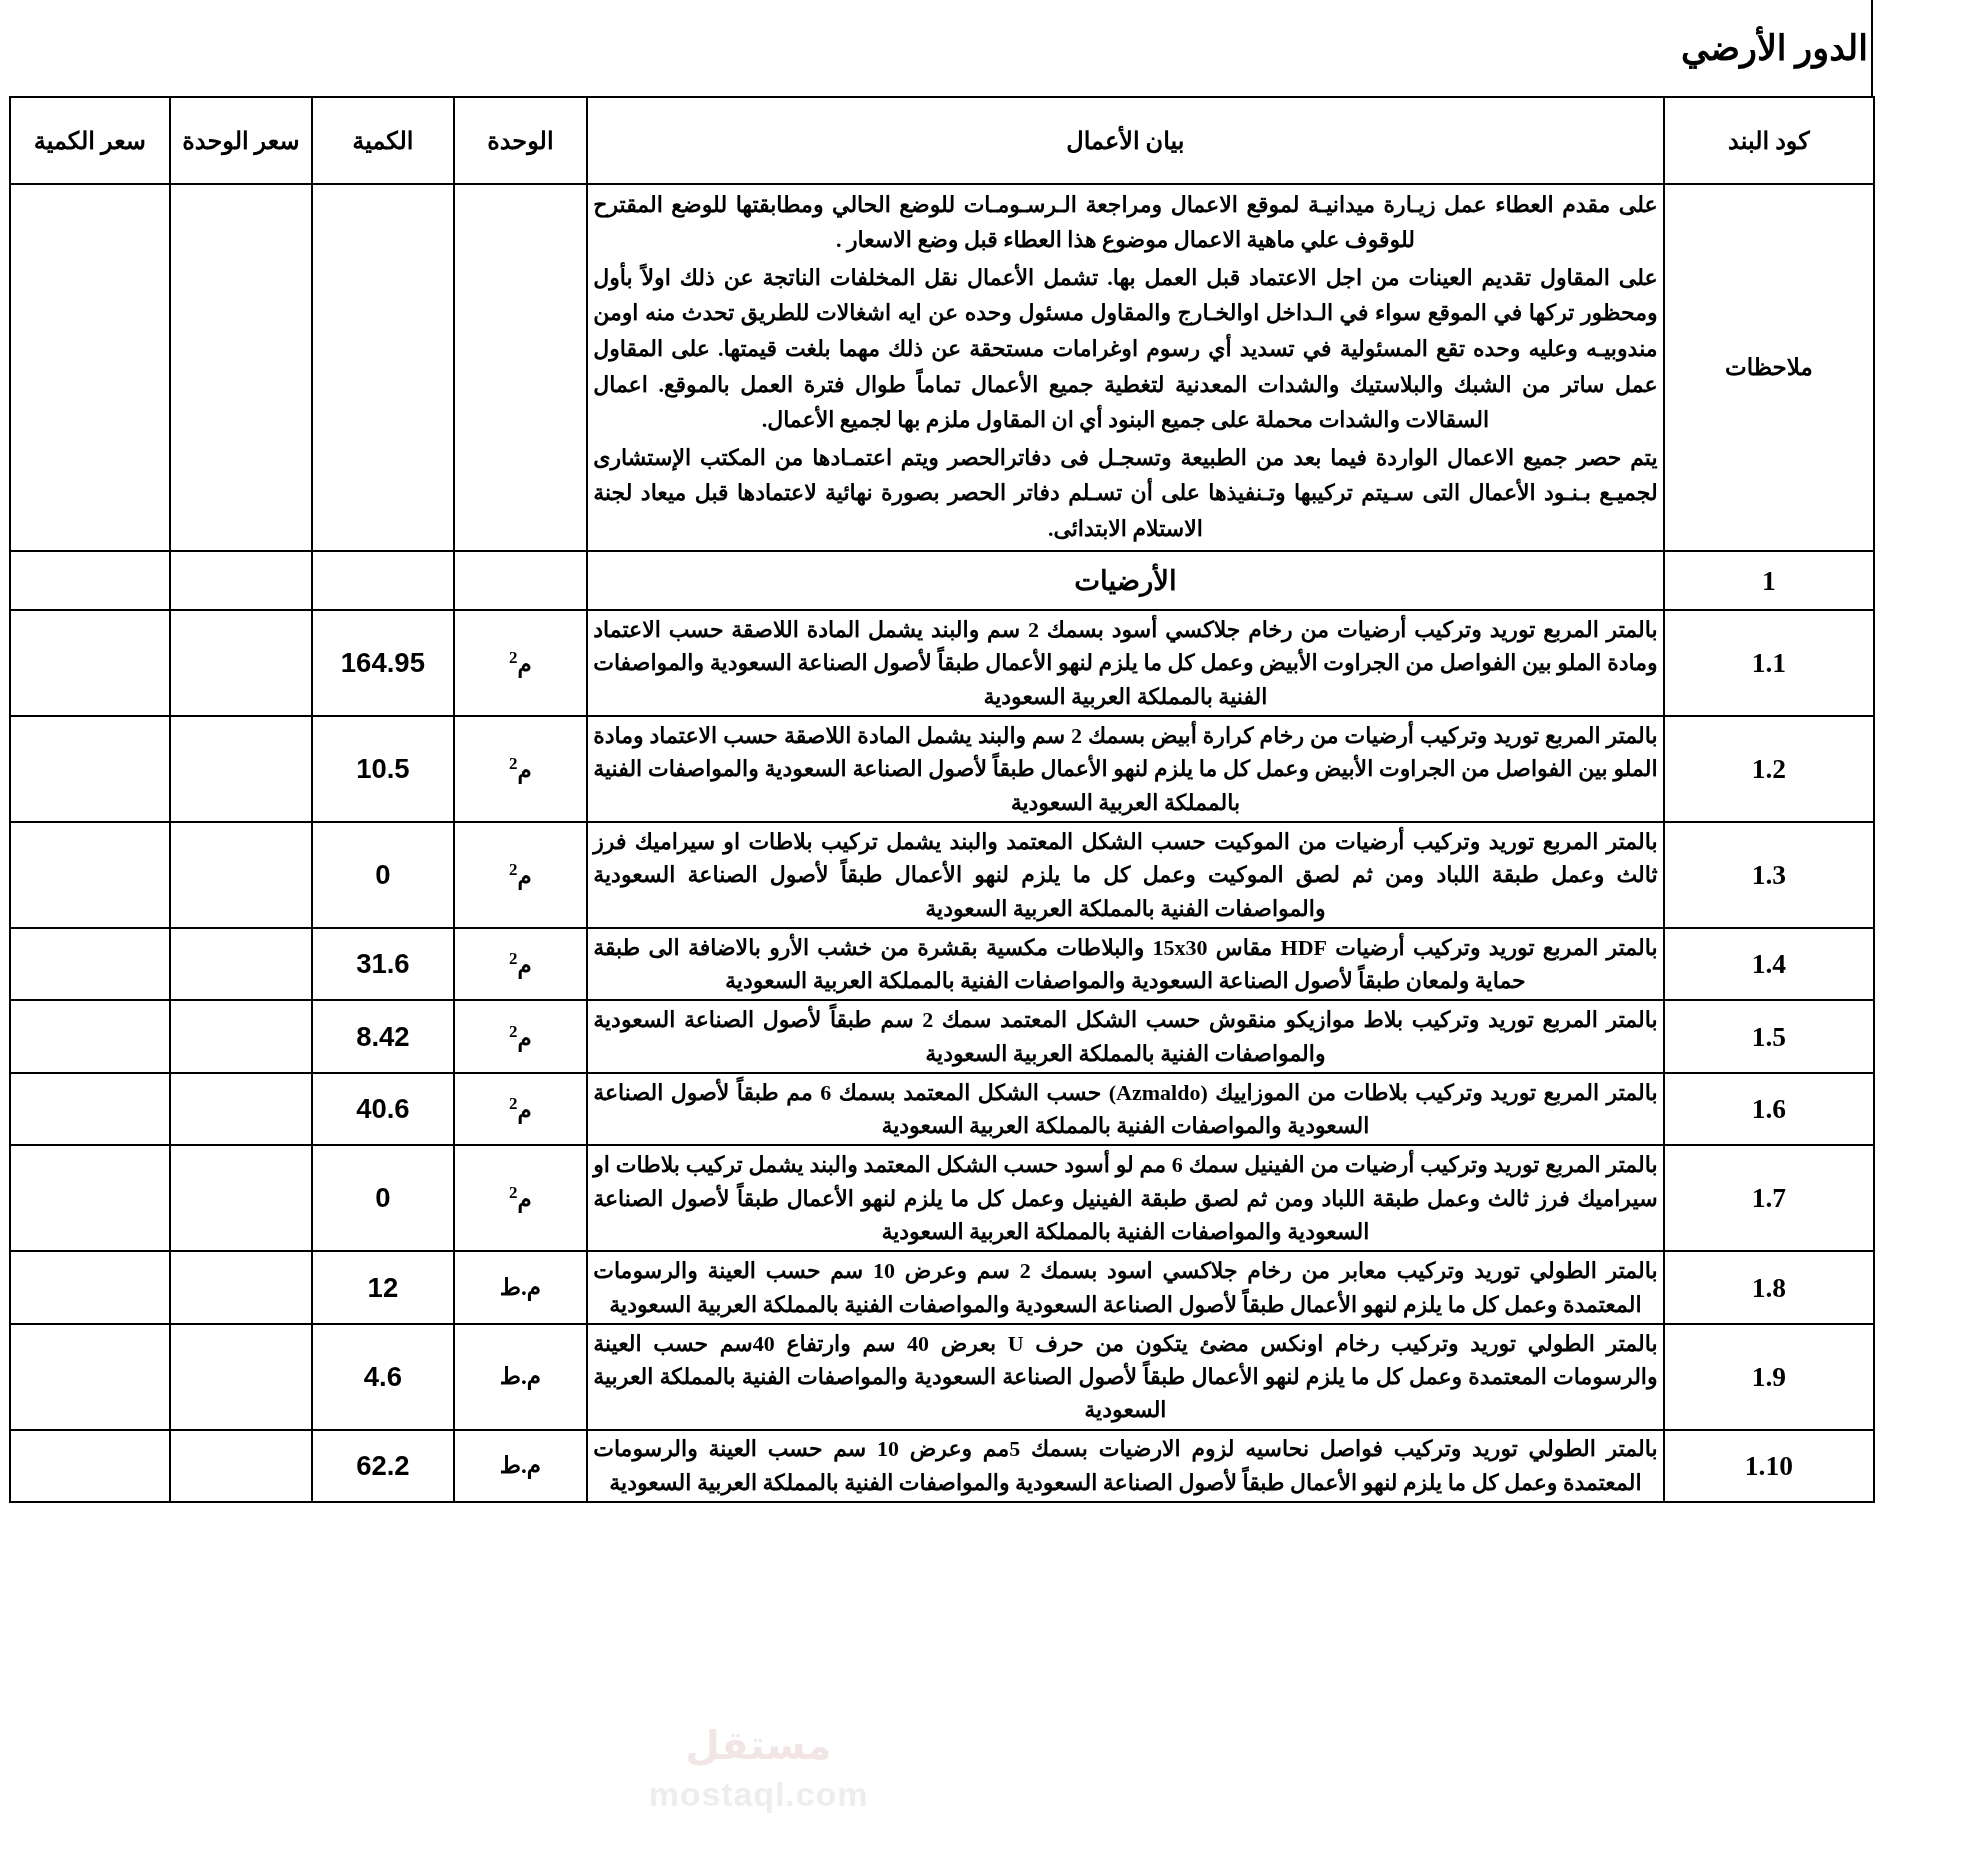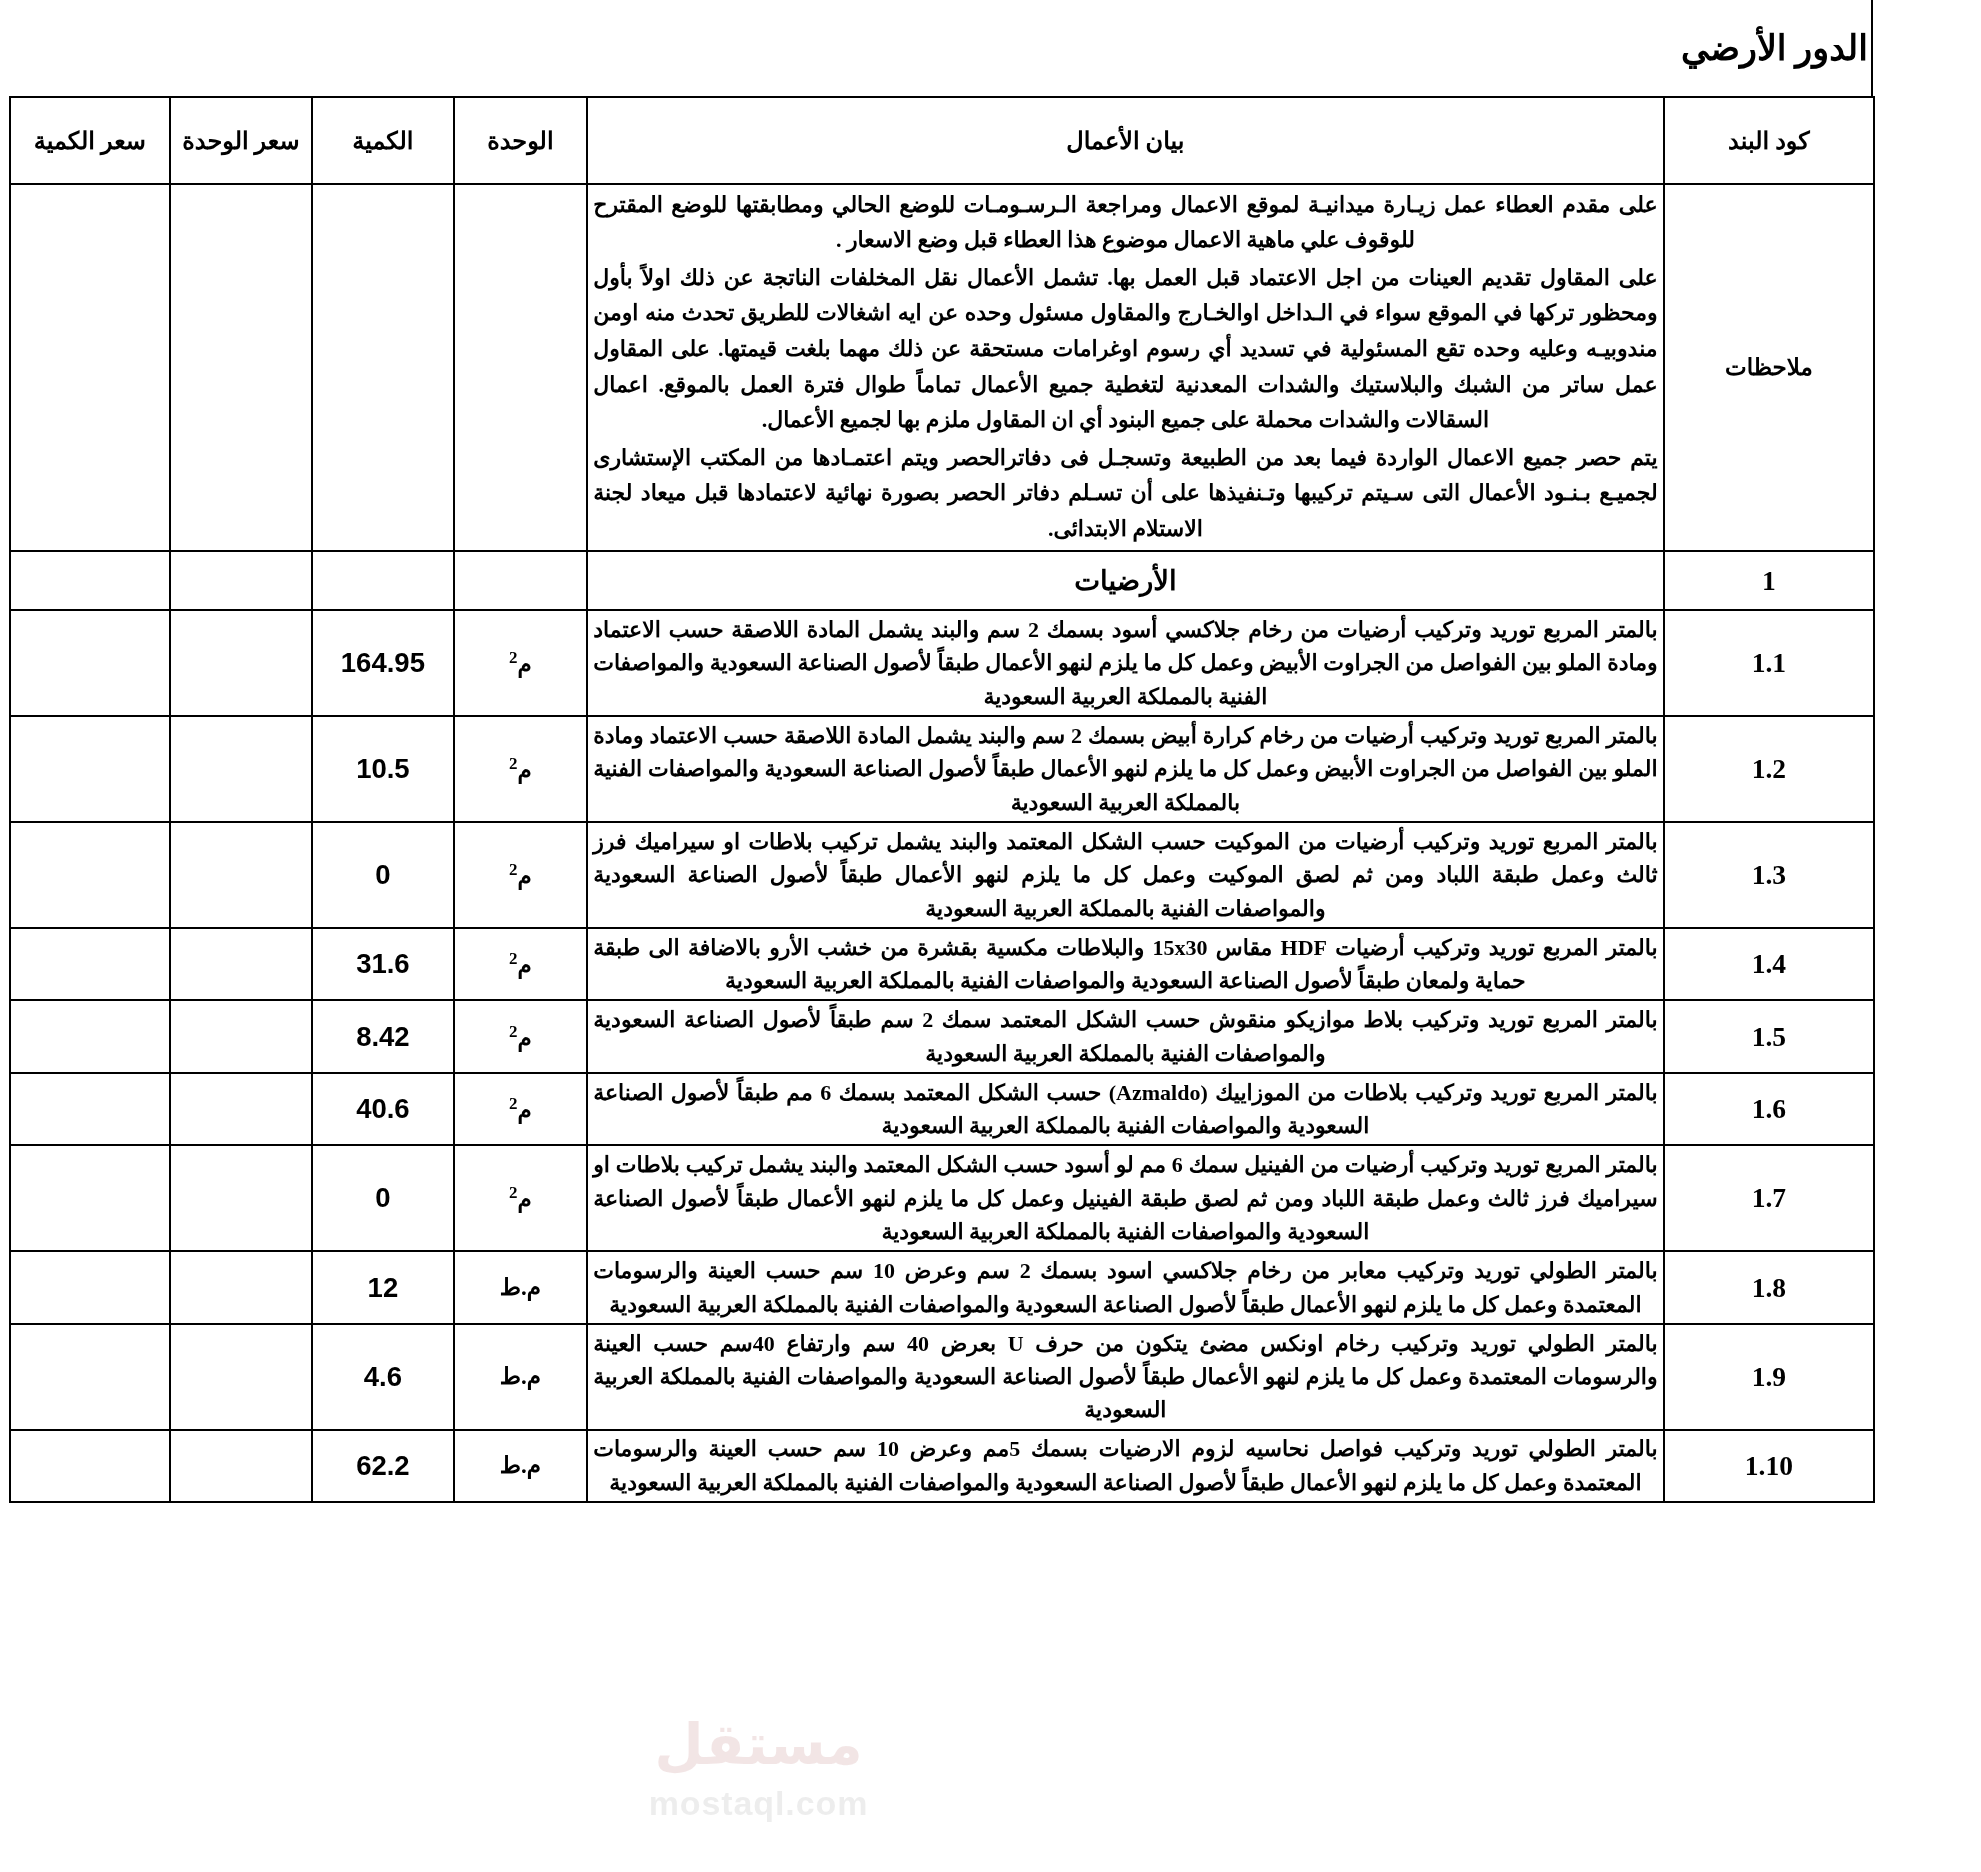--- a/index.html
+++ b/index.html
@@ -133,21 +133,21 @@
     height: 151px;
     opacity: 0.10;
     pointer-events: none;
     display: flex;
     flex-direction: column;
     align-items: center;
     justify-content: center;
   }
   .wm-mark {
     direction: rtl;
-    font-size: 57px;
+    font-size: 40px;
     font-weight: 700;
     color: #8a0f0f;
     line-height: 1;
     font-family: "Liberation Sans", "DejaVu Sans", sans-serif;
   }
   .wm-url {
     margin-top: 10.6px;
     font-size: 34px;
     font-weight: 700;
     color: #555;

